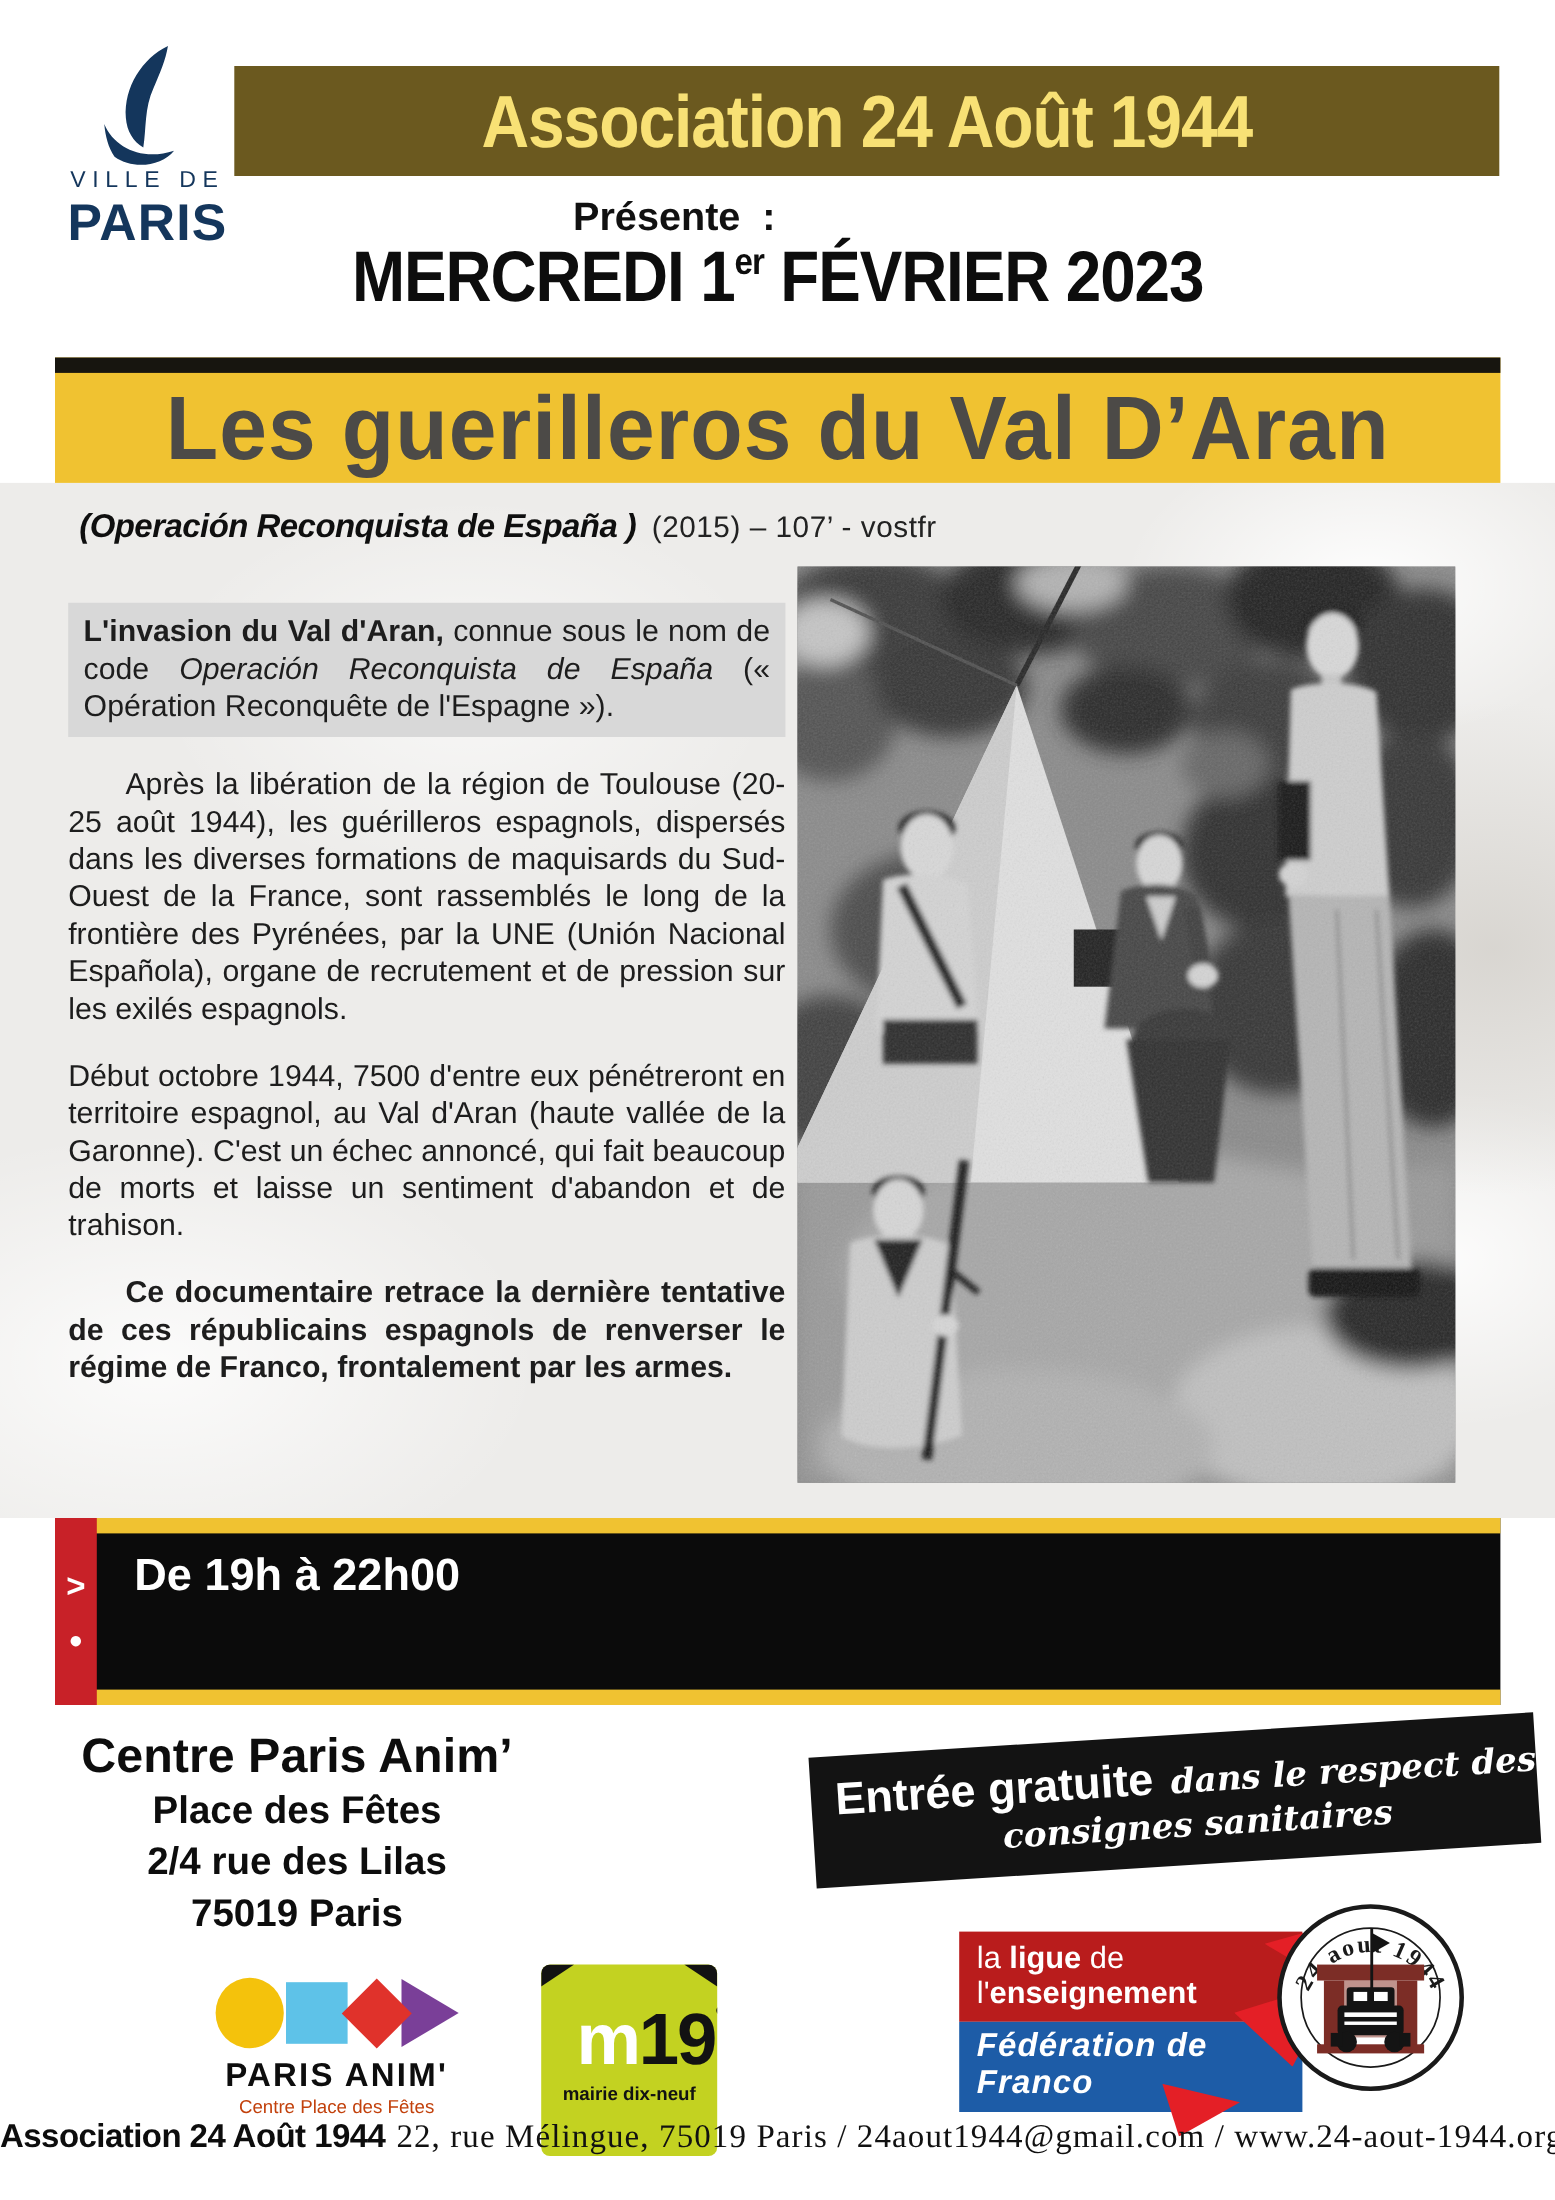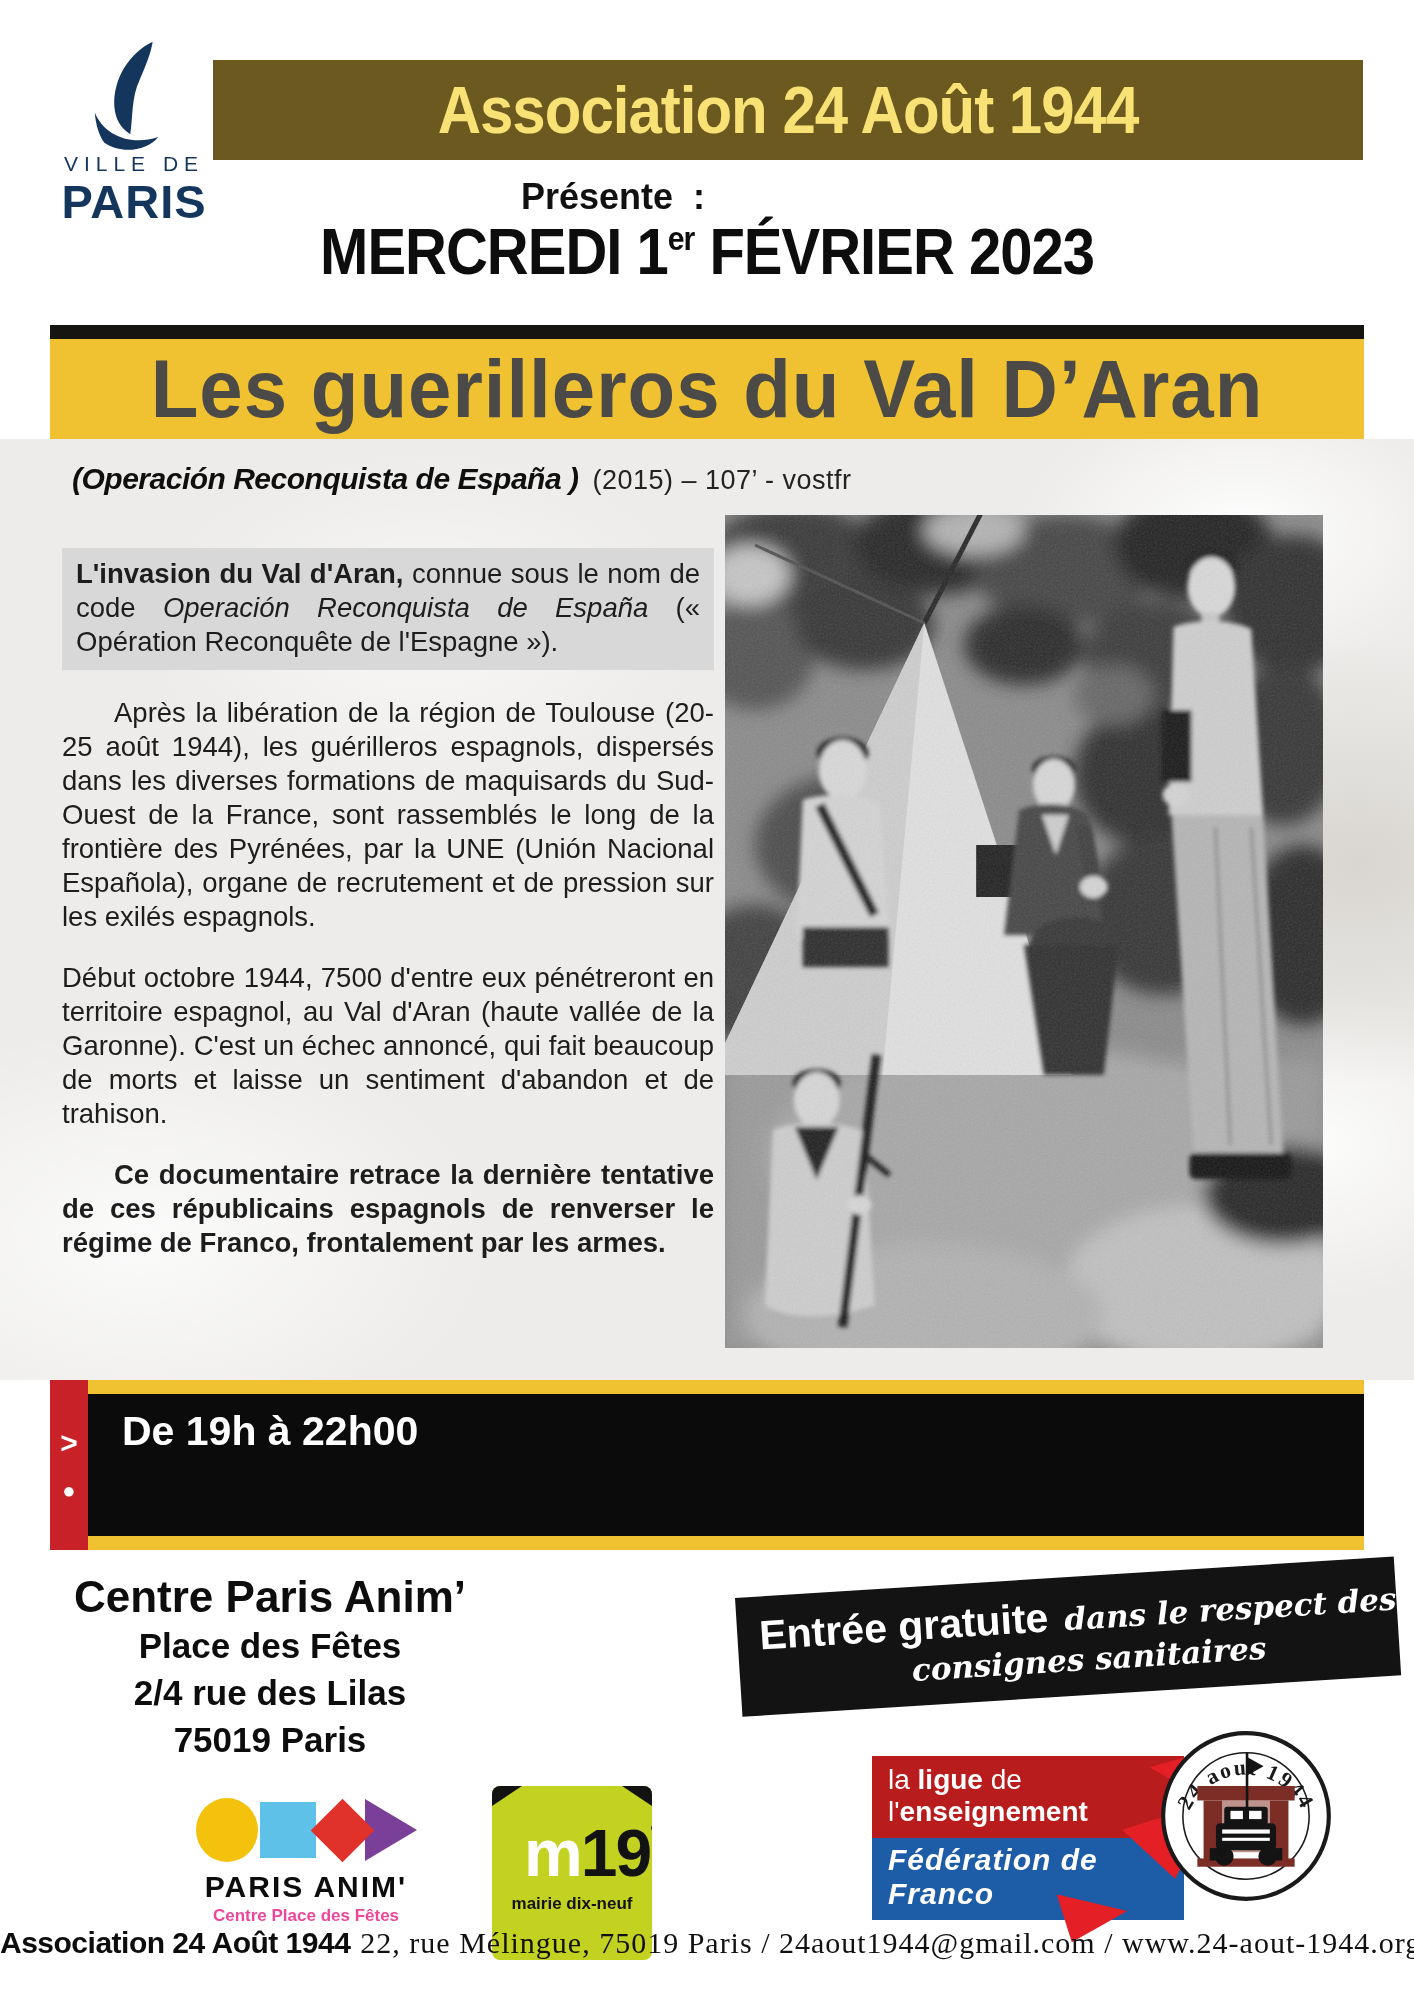--- a/index.html
+++ b/index.html
@@ -75,21 +75,21 @@
   .v-line{font-size:35px;font-weight:700;line-height:47px;}
 
   .paris-anim{position:absolute;left:178px;top:1796px;width:256px;text-align:center;}
   .pa-shapes{display:flex;align-items:center;justify-content:center;height:68px;}
   .sh-circle{width:62px;height:64px;border-radius:50%;background:#f4c20c;}
   .sh-square{width:56px;height:56px;background:#5ec2e8;margin-left:2px;}
   .sh-diamond{width:45px;height:45px;background:#e0322b;transform:rotate(45deg);margin:0 -2px 0 4px;}
   .sh-triangle{width:0;height:0;border-left:52px solid #7a3f98;border-top:31px solid transparent;
                border-bottom:31px solid transparent;margin-left:2px;}
   .pa-title{font-size:30px;font-weight:800;letter-spacing:2px;margin-top:6px;color:#0d0d0d;}
-  .pa-sub{font-size:17px;font-weight:700;margin-top:2px;color:#ec4899;}
+  .pa-sub{font-size:17px;font-weight:400;margin-top:2px;color:#c2410c;}
 
   
   .m19{position:absolute;left:492px;top:1786px;width:160px;height:174px;background:#c3d221;
        border-radius:8px;text-align:center;overflow:hidden;}
   .m19:before{content:"";position:absolute;left:0;top:0;border-top:20px solid #121212;
               border-right:30px solid transparent;}
   .m19:after{content:"";position:absolute;right:0;top:0;border-top:20px solid #121212;
              border-left:30px solid transparent;}
   .m19-word{margin-top:34px;font-size:66px;font-weight:800;line-height:1;letter-spacing:-2px;padding-left:32px;}
   .m19-word .m{color:#ffffff;}

